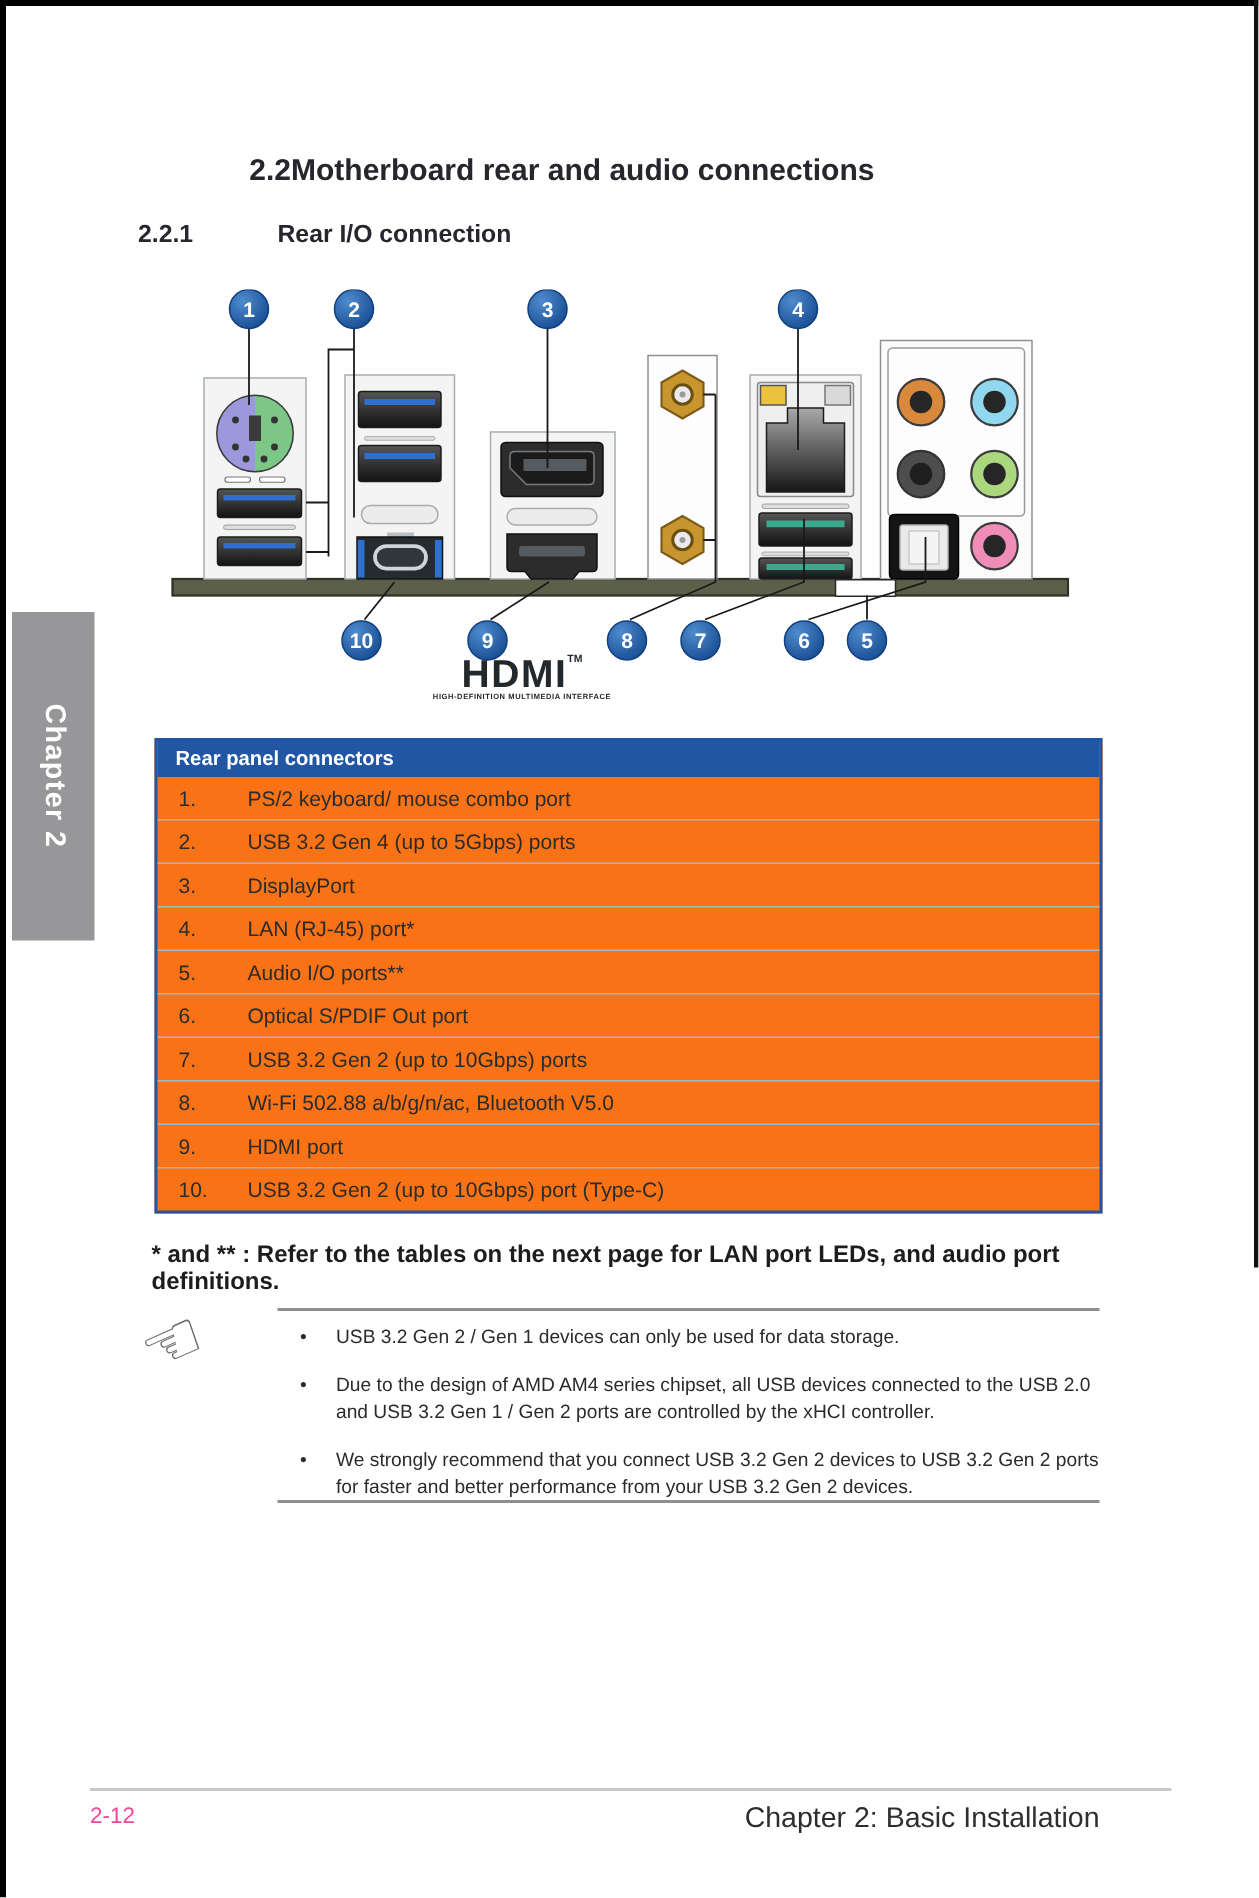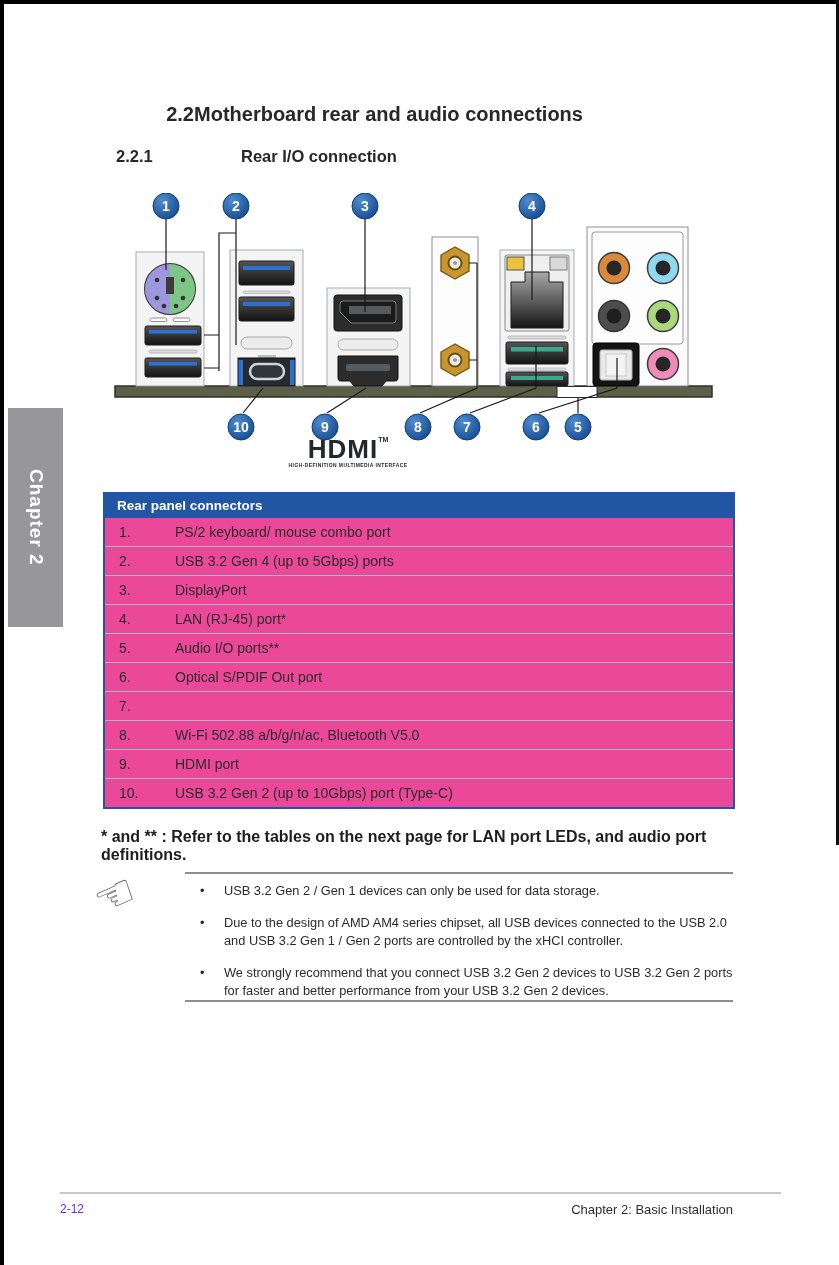--- a/index.html
+++ b/index.html
@@ -11,50 +11,50 @@
   .border-left{left:0;top:0;width:4px;height:1265px;background:#000;}
   .border-right{left:836px;top:0;width:3px;height:845px;background:#101010;}
   
   .chapter-tab{left:8px;top:408px;width:55px;height:219px;background:#97979a;
      display:flex;align-items:center;justify-content:center;}
   .chapter-tab span{writing-mode:vertical-rl;color:#fff;font-weight:bold;
      font-size:19px;letter-spacing:1px;}
   
   .sec-heading{left:101px;top:103px;display:flex;font-weight:bold;font-size:20px;color:#26262c;}
   .sec-heading .hnum{width:93px;text-align:right;}
-  .sub-heading{left:116px;top:147px;display:flex;font-weight:bold;font-size:16.5px;color:#26262c;gap:32px;}
+  .sub-heading{left:92px;top:147px;display:flex;font-weight:bold;font-size:16.5px;color:#26262c;}
   .sub-heading .hnum{width:93px;}
   
   .hdmi-logo{left:288px;top:436px;width:120px;text-align:center;color:#23282d;line-height:1;}
   .hdmi-word{font-size:26px;font-weight:900;letter-spacing:1px;}
   .hdmi-tm{font-size:7px;font-weight:bold;vertical-align:top;}
   .hdmi-tagline{font-size:5px;letter-spacing:0.4px;margin-top:1px;font-weight:bold;}
   
-  .ctable{left:103px;top:492px;width:628px;border:2px solid #2156a5;background:#ec4899;}
+  .ctable{left:103px;top:492px;width:628px;border:2px solid #2156a5;background:#f97316;}
   .thead{height:24px;background:#2156a5;color:#fff;font-weight:bold;font-size:13.5px;
      line-height:24px;padding-left:12px;}
   .trow{height:28px;display:flex;align-items:center;font-size:14px;color:#2b2b2b;}
   .trow + .trow{border-top:1px solid #a9b6c6;}
   .tno{width:46px;padding-left:14px;flex:none;}
-  .tlabel{flex:1;margin-left:10px;}
+  .tlabel{flex:1;}
   
   .footnote{left:101px;top:828px;width:645px;font-size:16px;font-weight:bold;color:#1d1d1d;}
   
   .note-rule{height:2px;background:#8f8f8f;}
   .rule-top{left:185px;top:872px;width:548px;}
   .rule-bottom{left:185px;top:1000px;width:548px;}
   .note-hand{left:94px;top:868px;font-size:46px;color:#6e6e6e;transform:rotate(-24deg);}
   .note-items{left:190px;top:882px;width:543px;}
   .note-item{position:relative;padding-left:34px;font-size:12.8px;line-height:1.4;
      color:#2b2b2b;margin-bottom:14px;}
   .note-item::before{content:"\2022";position:absolute;left:10px;top:0;}
   
   .footer-rule{left:60px;top:1192px;width:721px;height:2px;background:#c8c8c8;}
-  .page-num{left:60px;top:1202px;font-size:12px;color:#6d28d9;}
-  .footer-right{left:431px;top:1202px;width:302px;text-align:right;font-size:13px;color:#2e2e2e;}
+  .page-num{left:60px;top:1202px;font-size:15px;color:#ec4899;}
+  .footer-right{left:431px;top:1202px;width:302px;text-align:right;font-size:19px;color:#2e2e2e;}
   svg text{font-family:"Liberation Sans","DejaVu Sans",sans-serif;}
 </style>
 </head>
 <body>
 
 <div class="abs border-top"></div>
 <div class="abs border-left"></div>
 <div class="abs border-right"></div>
 
 <div class="abs chapter-tab">
@@ -260,20 +260,21 @@
   <div class="trow">
     <span class="tno">5.</span>
     <span class="tlabel">Audio I/O ports**</span>
   </div>
   <div class="trow">
     <span class="tno">6.</span>
     <span class="tlabel">Optical S/PDIF Out port</span>
   </div>
   <div class="trow">
     <span class="tno">7.</span>
+    <span class="tlabel">USB 3.2 Gen 2 (up to 10Gbps) ports</span>
   </div>
   <div class="trow">
     <span class="tno">8.</span>
     <span class="tlabel">Wi-Fi 502.88 a/b/g/n/ac, Bluetooth V5.0</span>
   </div>
   <div class="trow">
     <span class="tno">9.</span>
     <span class="tlabel">HDMI port</span>
   </div>
   <div class="trow">

